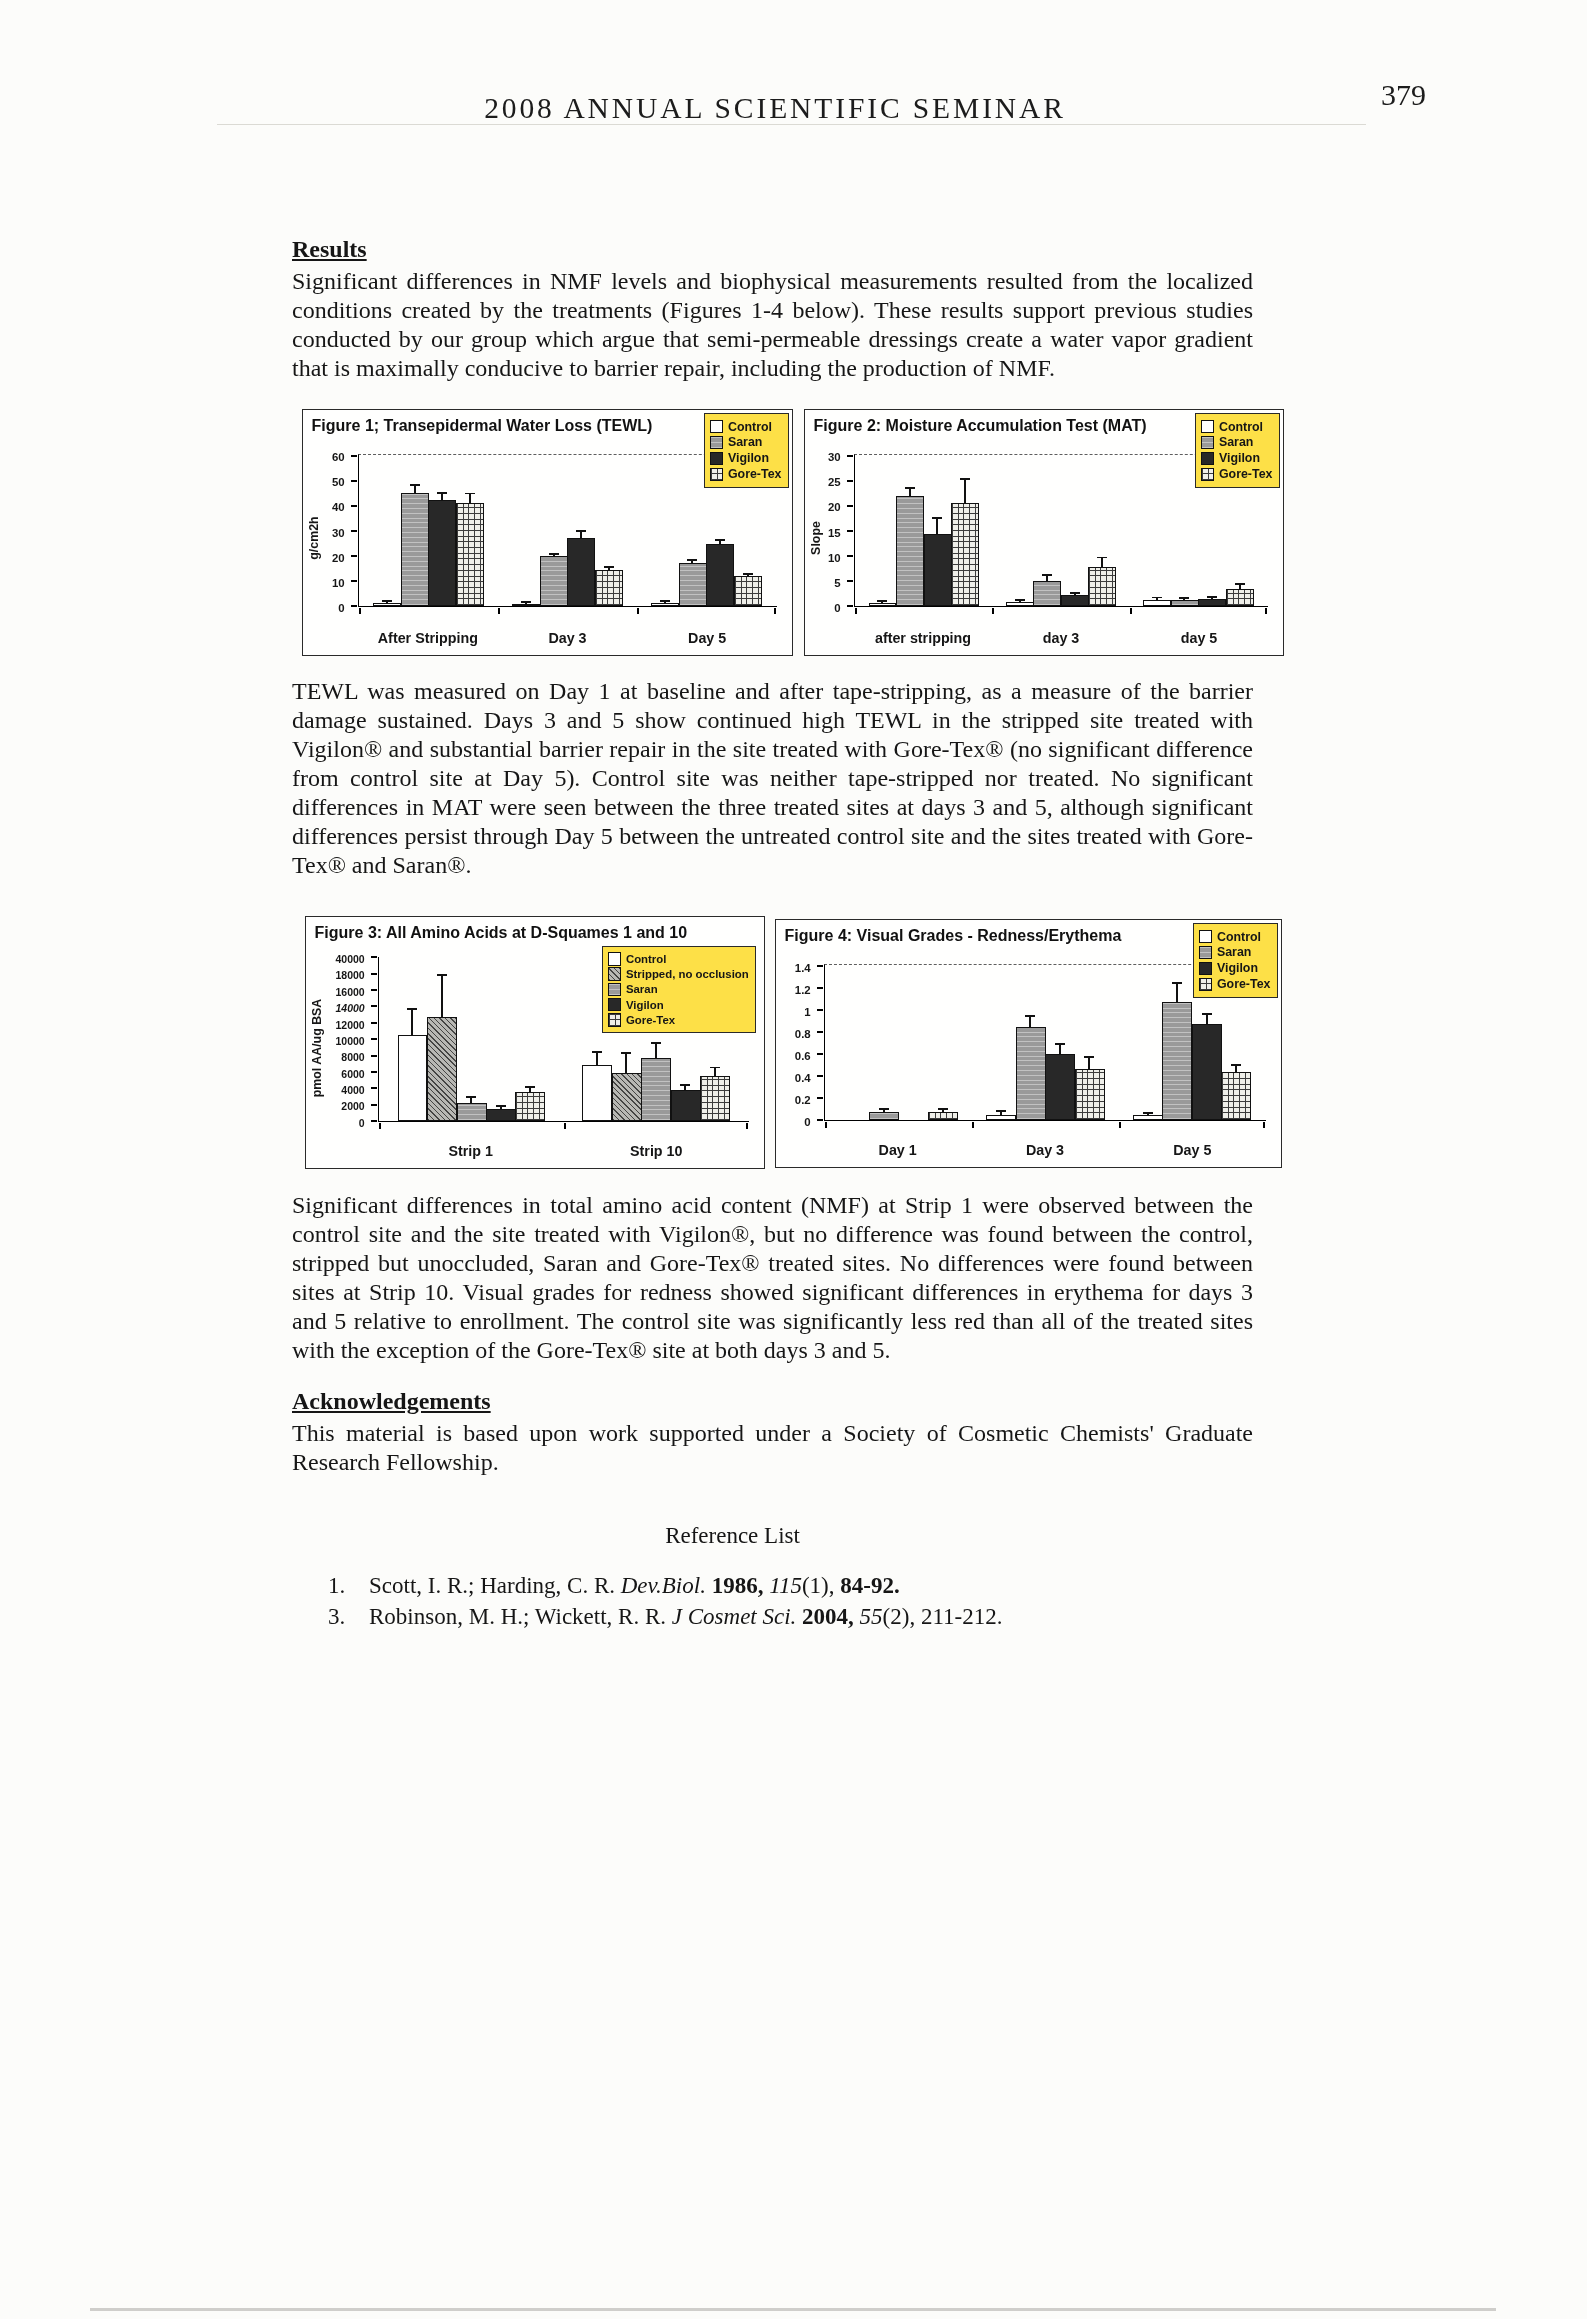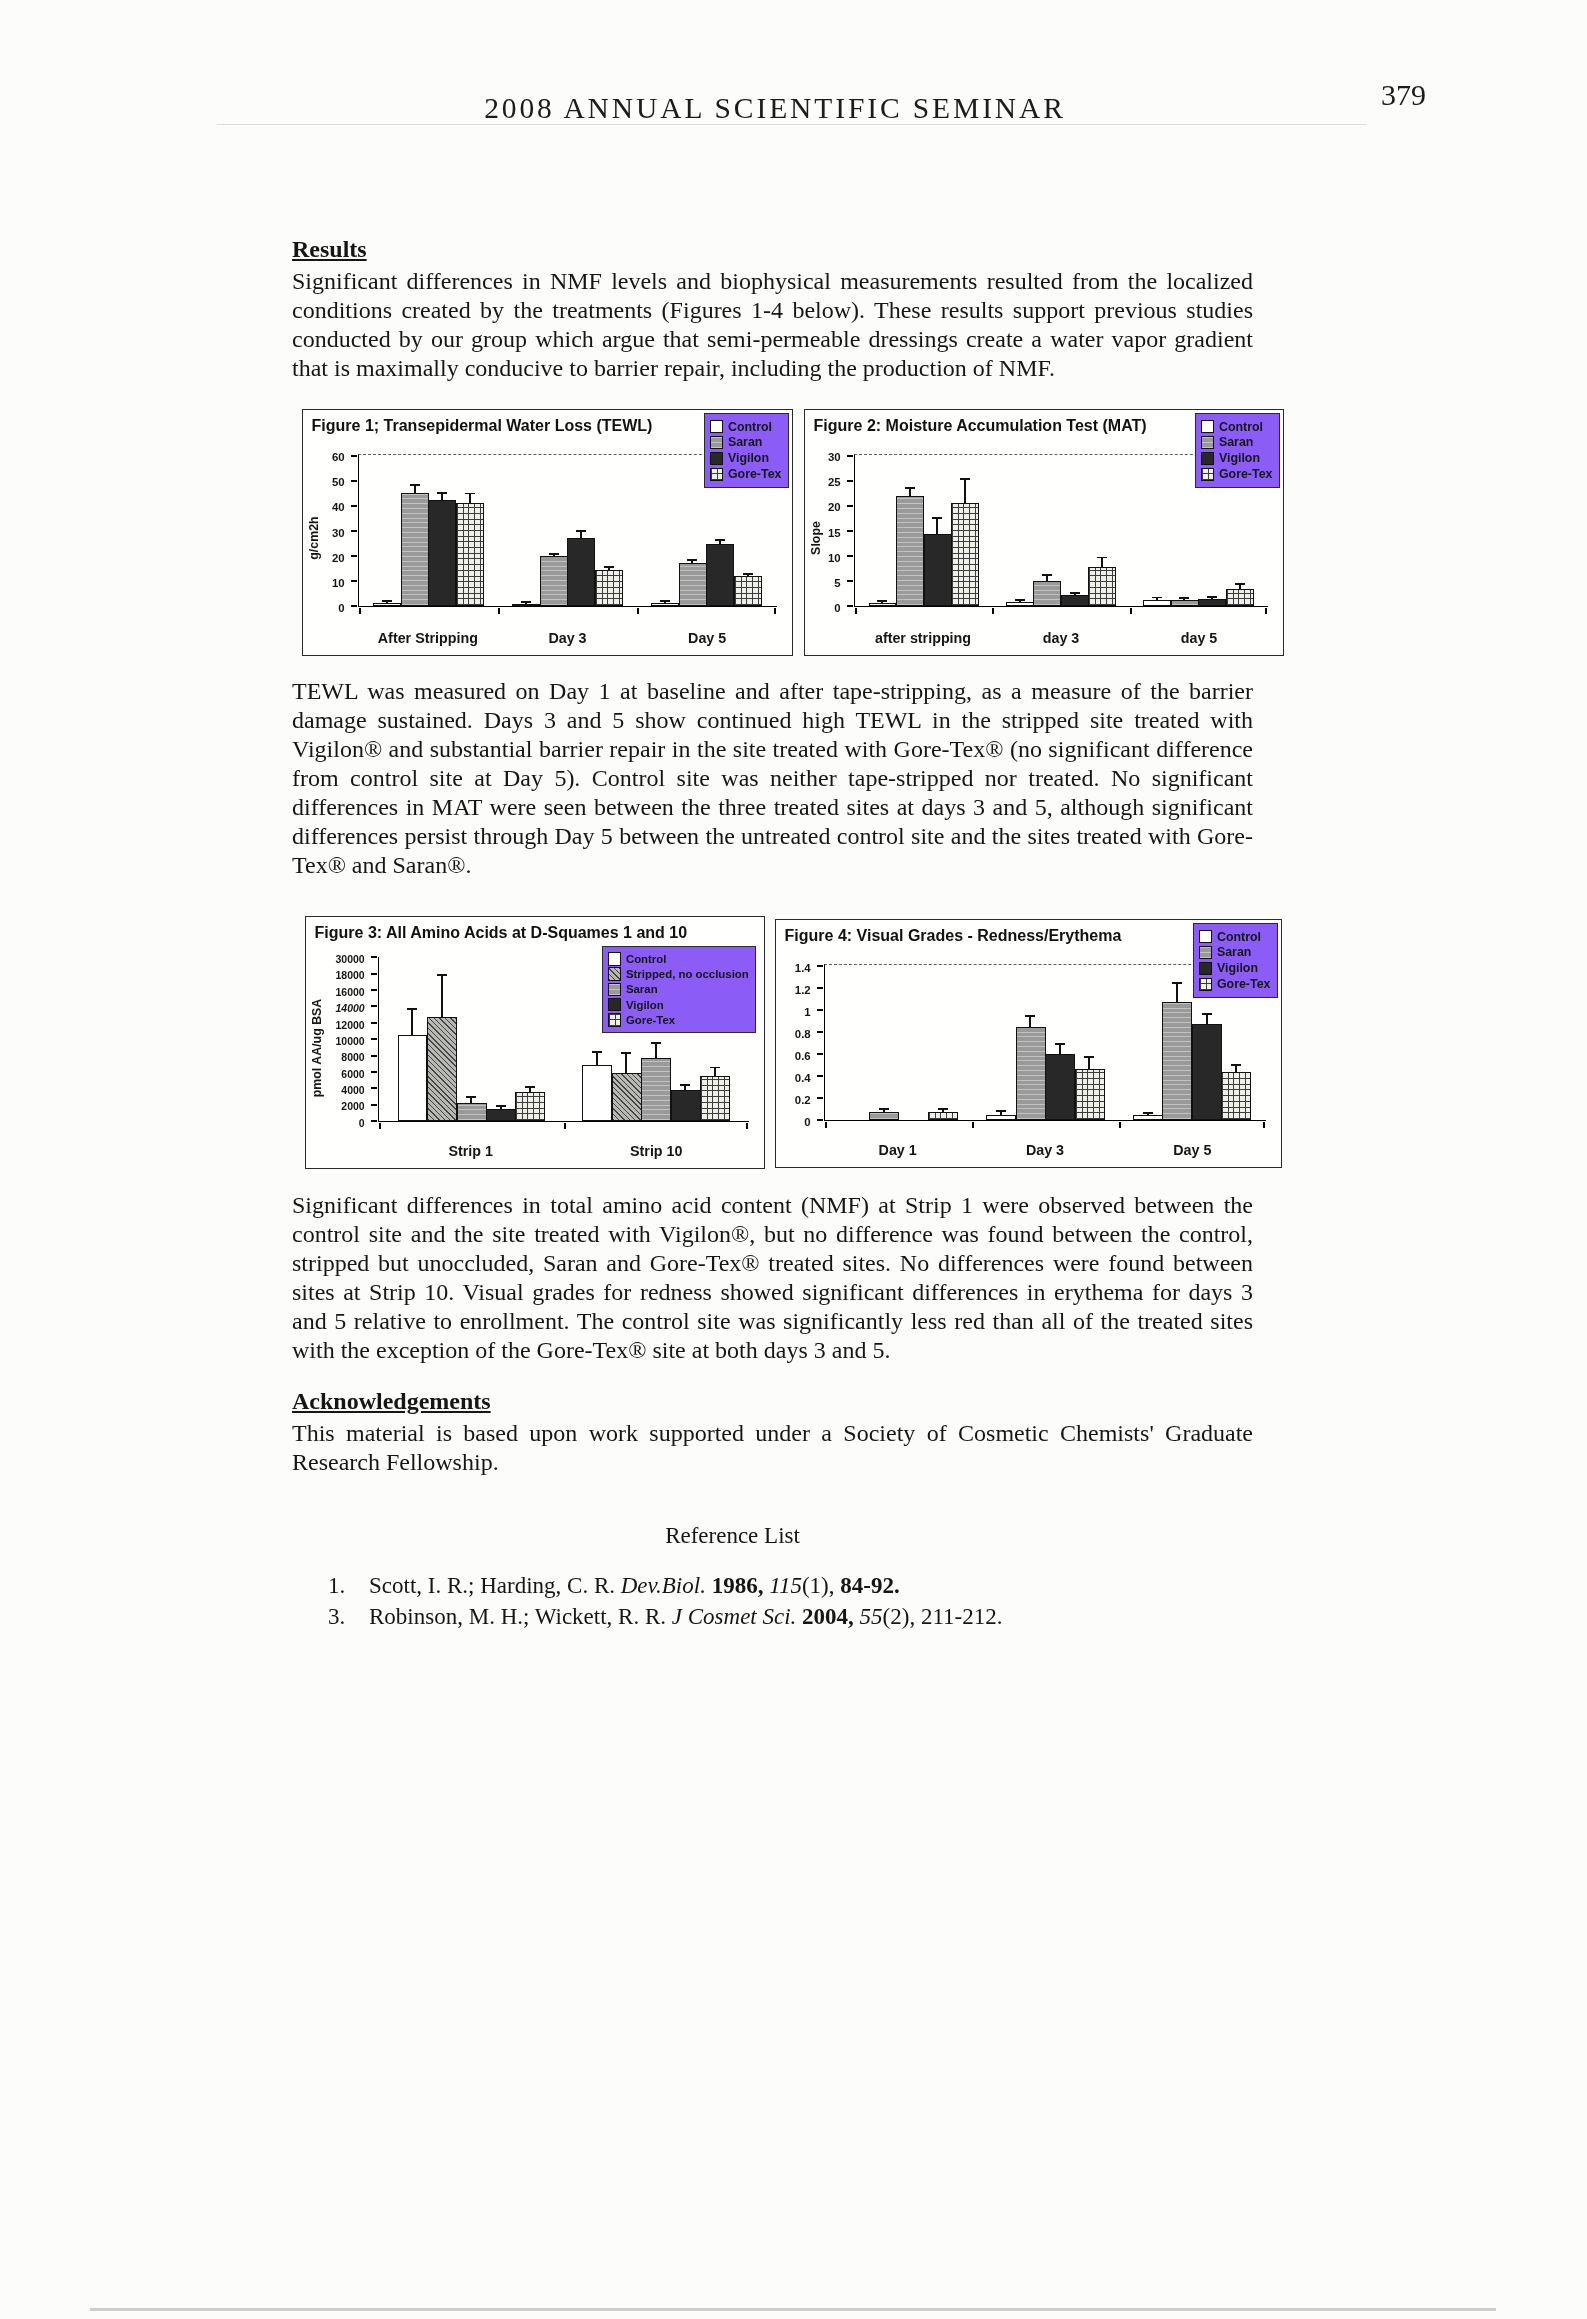--- a/index.html
+++ b/index.html
@@ -50,21 +50,21 @@
   .ymark{position:absolute;left:-7.6px;width:5.7px;height:1.9px;background:#000;}
   .xmark{position:absolute;bottom:-7.6px;width:1.9px;height:5.7px;background:#000;}
   .xlabels{position:absolute;left:var(--pl);right:var(--pr);bottom:9.5px;display:flex;
     font:bold 14.3px "Liberation Sans",sans-serif;}
   .xlab{flex:1;text-align:center;}
   .ylabel{position:absolute;left:3.8px;top:calc(50% + 5.7px);transform:translateY(-50%) rotate(180deg);
     writing-mode:vertical-rl;font:bold 12.4px "Liberation Sans",sans-serif;}
   .bar{position:absolute;bottom:0;box-sizing:border-box;border:1px solid #111;}
   .err{position:absolute;width:1.9px;background:#111;}
   .err::before{content:"";position:absolute;top:0;left:-3.8px;width:9.5px;height:1.9px;background:#111;}
-  .legend{position:absolute;top:2.9px;right:2.9px;background:#8b5cf6;border:1.9px solid #2a2a2a;
+  .legend{position:absolute;top:2.9px;right:2.9px;background:#fde047;border:1.9px solid #2a2a2a;
     padding:3.8px 6.7px 3.8px 4.8px;z-index:5;}
   #fig3 .legend{top:28.5px;right:7.6px;}
   .lrow{display:flex;align-items:center;gap:4.8px;margin:1.9px 0;
     font:bold 12.4px "Liberation Sans",sans-serif;white-space:nowrap;}
   #fig3 .lrow{font-size:11.4px;}
   .swatch{width:11.4px;height:11.4px;border:1px solid #111;flex:0 0 auto;}
 
   
   .p-control{background:#fff;}
   .p-saran{background:#9a9a9a;
@@ -245,21 +245,21 @@
       <span class="ytick" style="bottom: -6.7px;">0</span>
       <span class="ytick" style="bottom: 9.7px;">2000</span>
       <span class="ytick" style="bottom: 26px; margin-left: 34px;">4000</span>
       <span class="ytick" style="bottom: 42px;">6000</span>
       <span class="ytick" style="bottom: 59px;">8000</span>
       <span class="ytick" style="bottom: 75px;">10000</span>
       <span class="ytick" style="bottom: 91px;">12000</span>
       <span class="ytick" style="bottom: 108px; font-style: italic;">14000</span>
       <span class="ytick" style="bottom: 124px;">16000</span>
       <span class="ytick" style="bottom: 141px;">18000</span>
-      <span class="ytick" style="bottom: 157px;">30000</span>
+      <span class="ytick" style="bottom: 157px;">40000</span>
     </div>
   <div class="plot">
       <i class="ymark" style="bottom: -1px;"></i>
       <i class="ymark" style="bottom: 15.4px;"></i>
       <i class="ymark" style="bottom: 32px;"></i>
       <i class="ymark" style="bottom: 48px;"></i>
       <i class="ymark" style="bottom: 64px;"></i>
       <i class="ymark" style="bottom: 81px;"></i>
       <i class="ymark" style="bottom: 97px;"></i>
       <i class="ymark" style="bottom: 114px;"></i>

